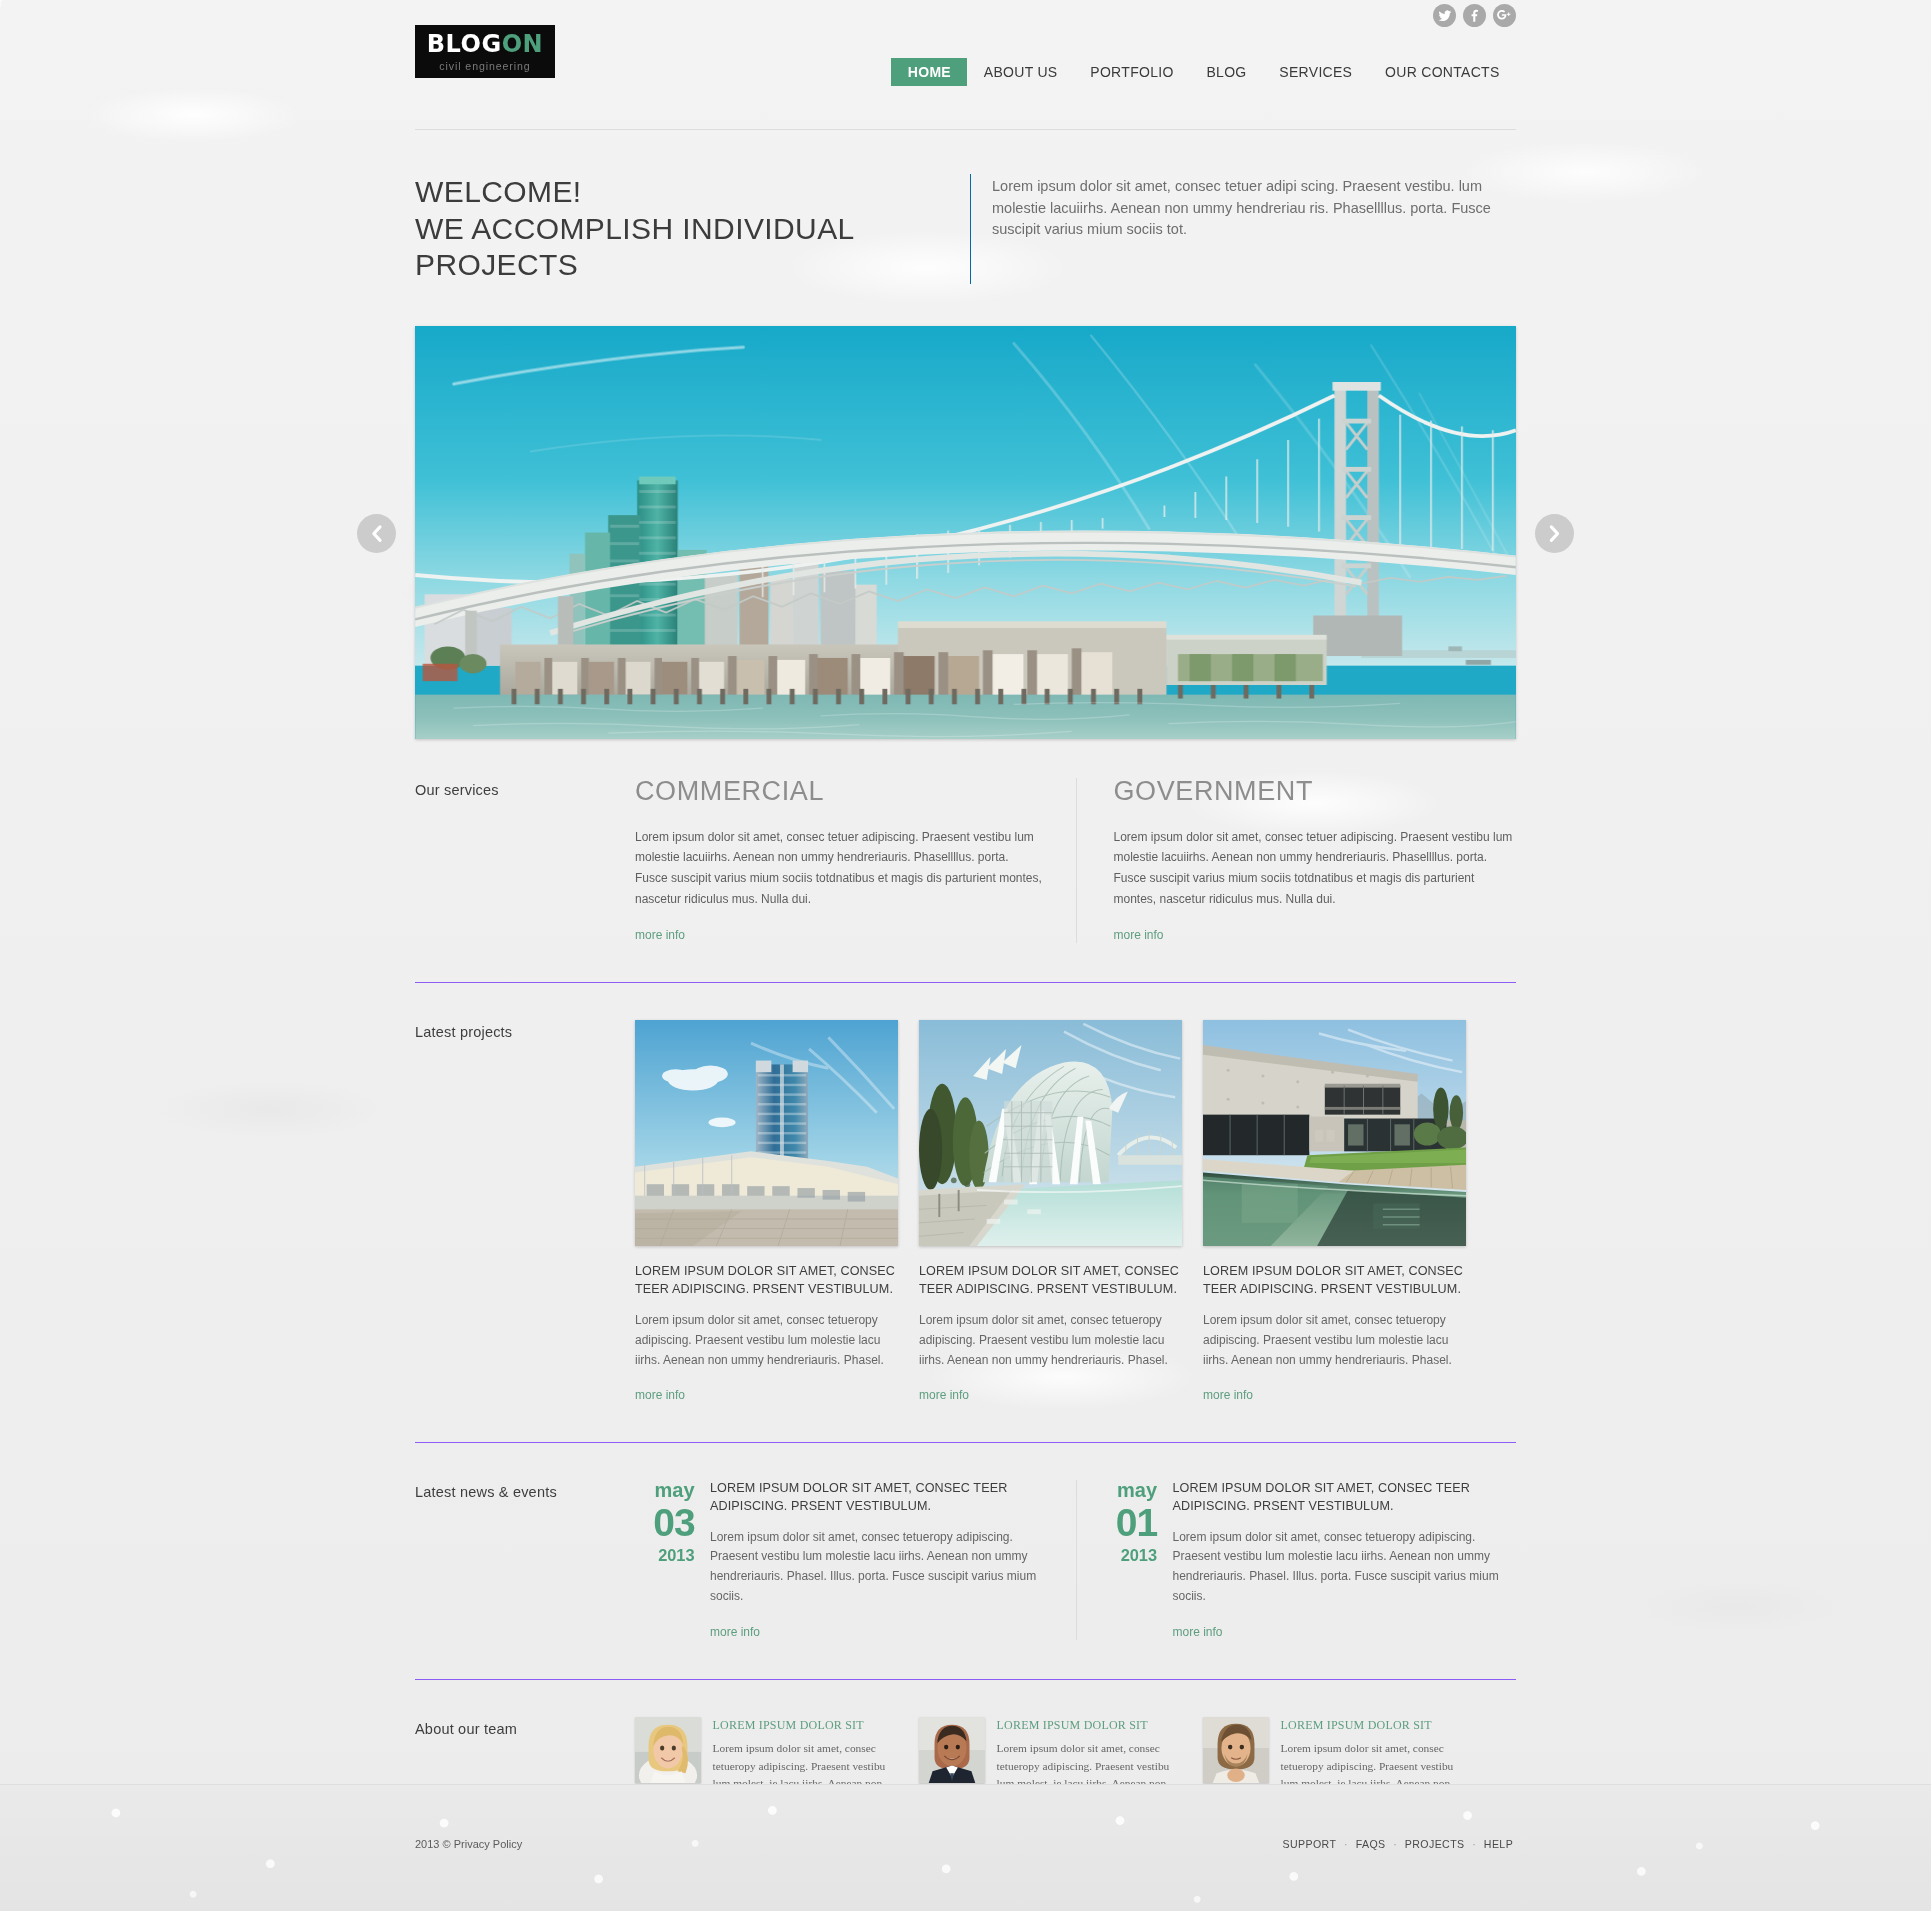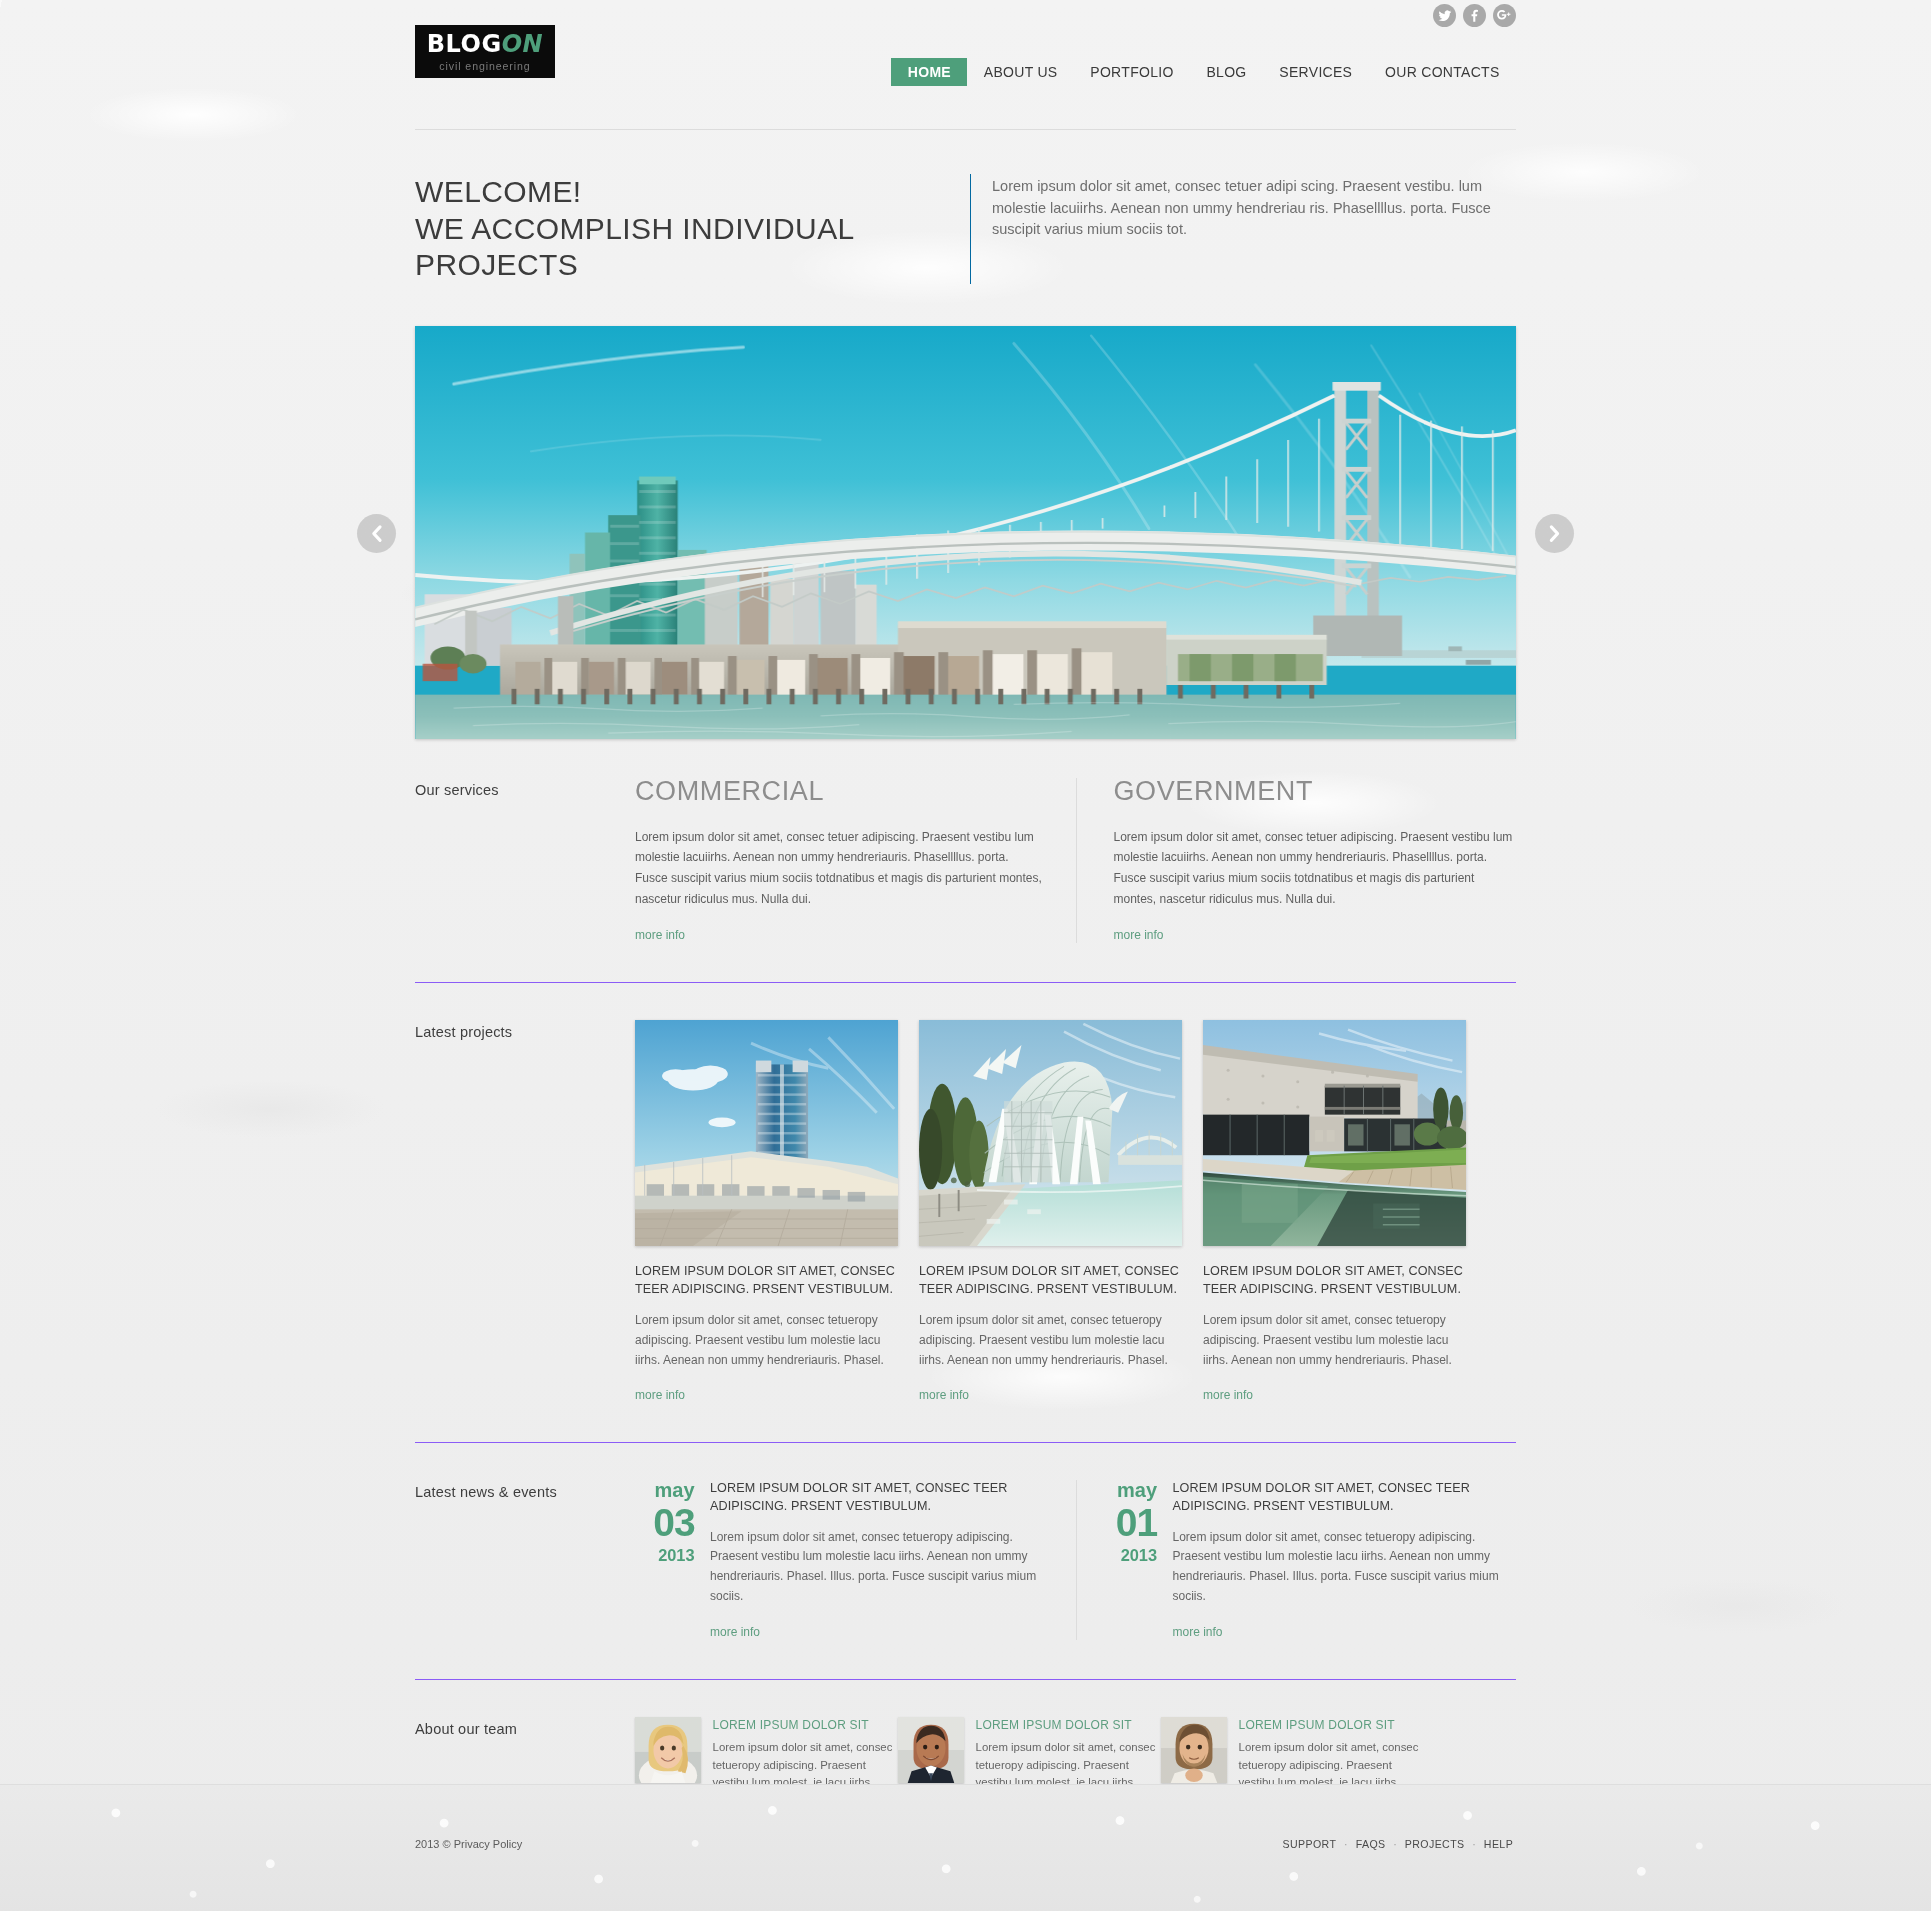--- a/index.html
+++ b/index.html
@@ -81,21 +81,21 @@
     cursor: pointer;
   }
   .logo-word {
     font-size: 24px;
     font-weight: bold;
     letter-spacing: 0.5px;
     line-height: 1;
     font-family: "DejaVu Sans", sans-serif;
   }
   .logo-word .lw-a { color: #ffffff; }
-  .logo-word .lw-b { color: #4e9f7b; font-style: italic; }
+  .logo-word .lw-b { color: #4e9f7b; }
   .logo-sub {
     margin-top: 3.9px;
     font-size: 10.6px;
     color: #7b7b7b;
     letter-spacing: 0.9px;
   }
 
   .mainnav {
     position: absolute;
     right: 0;
@@ -311,21 +311,23 @@
     margin-top: 11.6px;
     font-size: 12px;
     line-height: 1.65;
     color: #666666;
     margin-bottom: 15.4px;
   }
 
   
   .team-grid {
     display: flex;
+    gap: 21px;
     width: 100%;
+    font-family: Liberation Serif, serif;
   }
   .team-card {
     display: flex;
     width: 263px;
     gap: 11.6px;
   }
   .team-photo {
     width: 66px; height: 66px;
     flex-shrink: 0;
     overflow: hidden;

